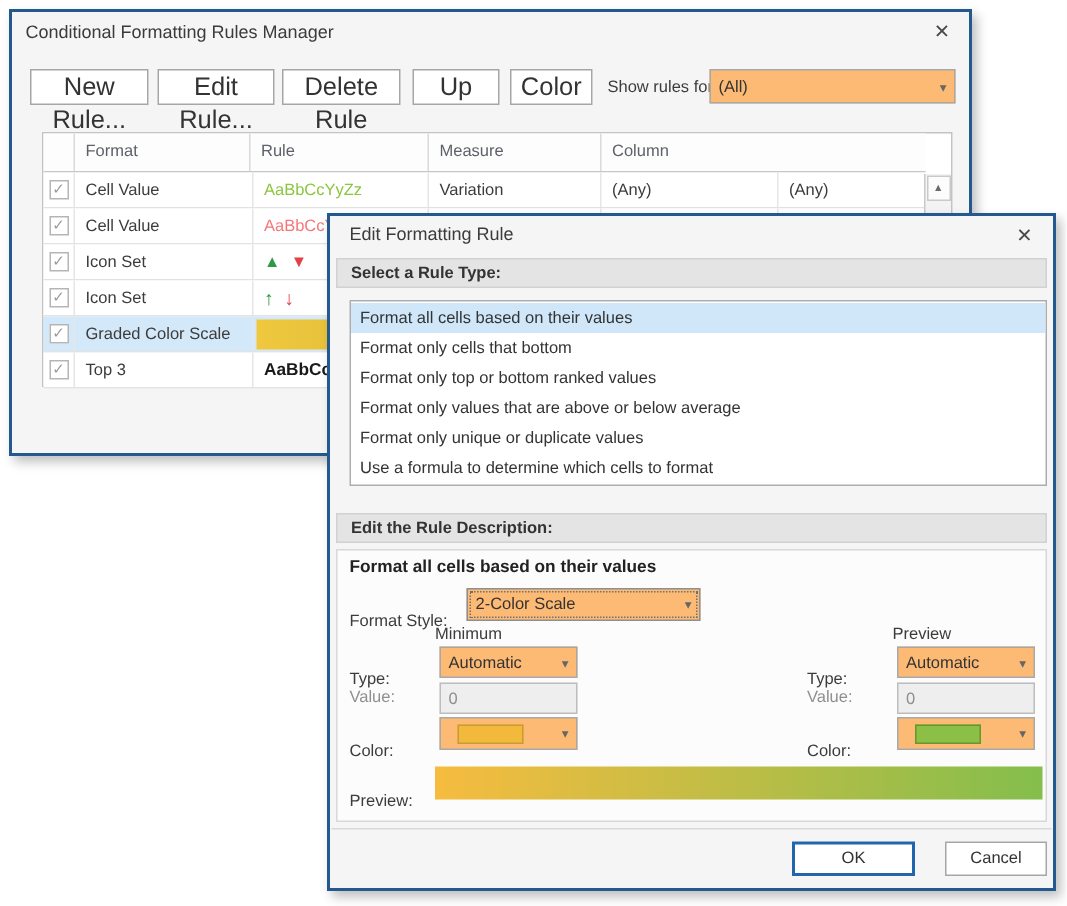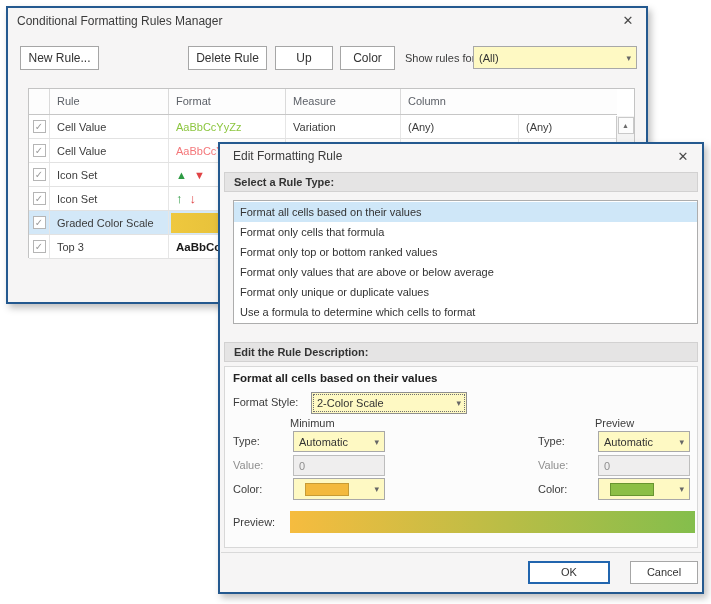--- a/index.html
+++ b/index.html
@@ -22,25 +22,25 @@
   .close-x {
     position:absolute; top:4px; width:18px; height:18px; text-align:center; line-height:18px;
     font-size:13px; color:#4a4a4a; cursor:pointer;
   }
   .dlg1 .close-x { right:9px; }
   .dlg2 .close-x { right:10px; }
 
   
   .btn {
     position:absolute; top:38px; height:24px; background:#fff; border:1px solid #a6a6a6;
-    font-family:inherit; font-size:12px; color:#333; text-align:center; line-height:22px;
+    font-family:inherit; font-size:17px; color:#333; text-align:center; line-height:22px;
   }
   .tb-label { position:absolute; top:44px; color:#3c3c3c; white-space:nowrap; }
   .combo {
-    position:absolute; background:#fef9c3; border:1px solid #a8a8a8;
+    position:absolute; background:#fdba74; border:1px solid #a8a8a8;
     display:flex; align-items:center; padding-left:5px; font-size:11px; color:#333; overflow:hidden;
   }
   .combo .arr { margin-left:auto; padding-right:5px; font-size:9px; color:#666; flex:0 0 auto; }
   .combo-allrules { left:465px; top:38px; width:164px; height:23px; }
 
   
   .table {
     position:absolute; left:20px; top:80px; width:607px; height:170px;
     background:#fff; border:1px solid #c3c3c3;
   }
@@ -92,21 +92,21 @@
   }
   .li { height:20px; line-height:20px; padding-left:6px; font-size:11px; color:#333; white-space:nowrap; overflow:hidden; }
   .li.selected { background:#cfe7f8; }
 
   .desc-panel {
     position:absolute; left:4px; top:222px; width:474px; height:182px;
     background:#fcfcfc; border:1px solid #d8d8d8;
   }
   .dp-abs { position:absolute; white-space:nowrap; }
   .desc-title { left:8px; top:5px; font-weight:bold; font-size:11.5px; color:#222; }
-  .lbl { color:#3c3c3c; }
+  .lbl { color:#3c3c3c;margin-top:12px; }
   .lbl-dis { color:#8f8f8f; }
   .fs-combo { left:86px; top:25px; width:156px; height:22px; outline:1px dotted #707070; outline-offset:-3px; border-color:#8f8f8f; }
   .minmax { color:#3c3c3c; }
   .ctl { width:92px; height:21px; }
   .dis-input {
     position:absolute; width:92px; height:21px; background:#efeeee; border:1px solid #bdbdbd;
     color:#8f8f8f; font-family:inherit; font-size:11px; padding-left:5px;
   }
   .color-combo { height:22px; }
   .swatch { width:44px; height:13px; margin-left:6px; border:1px solid #999; flex:0 0 auto; }
@@ -125,34 +125,35 @@
 </head>
 <body>
 
 <div class="canvas">
 
   <section class="dialog dlg1">
     <div class="dlg-title">Conditional Formatting Rules Manager</div>
     <div class="close-x">✕</div>
 
     <button class="btn" style="left:12px; width:79px;">New Rule...</button>
+    <button class="btn" style="left:97px; width:78px;">Edit Rule...</button>
     <button class="btn" style="left:180px; width:79px;">Delete Rule</button>
     <button class="btn" style="left:267px; width:58px;">Up</button>
     <button class="btn" style="left:332px; width:55px;">Color</button>
     <span class="tb-label" style="left:397px;">Show rules for:</span>
     <div class="combo combo-allrules">
       <span>(All)</span>
       <span class="arr">▾</span>
     </div>
 
     <div class="table">
       <div class="thead" id="rules-head">
           <div class="th w0"></div>
+          <div class="th w2">Format</div>
           <div class="th w1">Rule</div>
-          <div class="th w2">Format</div>
           <div class="th w3">Measure</div>
           <div class="th w5">Column</div>
         </div>
       <div id="rules-body">
           <div class="tr">
             <div class="td w0">
               <span class="cb">✓</span>
             </div>
             <div class="td w1">Cell Value</div>
             <div class="td w2">
@@ -232,21 +233,21 @@
   </section>
 
   <section class="dialog dlg2">
     <div class="dlg-title">Edit Formatting Rule</div>
     <div class="close-x">✕</div>
 
     <div class="sec-hdr h1">Select a Rule Type:</div>
 
     <div class="listbox" id="rule-type-list">
         <div class="li selected">Format all cells based on their values</div>
-        <div class="li">Format only cells that formula</div>
+        <div class="li">Format only cells that bottom</div>
         <div class="li">Format only top or bottom ranked values</div>
         <div class="li">Format only values that are above or below average</div>
         <div class="li">Format only unique or duplicate values</div>
         <div class="li">Use a formula to determine which cells to format</div>
       </div>
 
     <div class="sec-hdr h2">Edit the Rule Description:</div>
 
     <div class="desc-panel">
       <div class="dp-abs desc-title">Format all cells based on their values</div>

